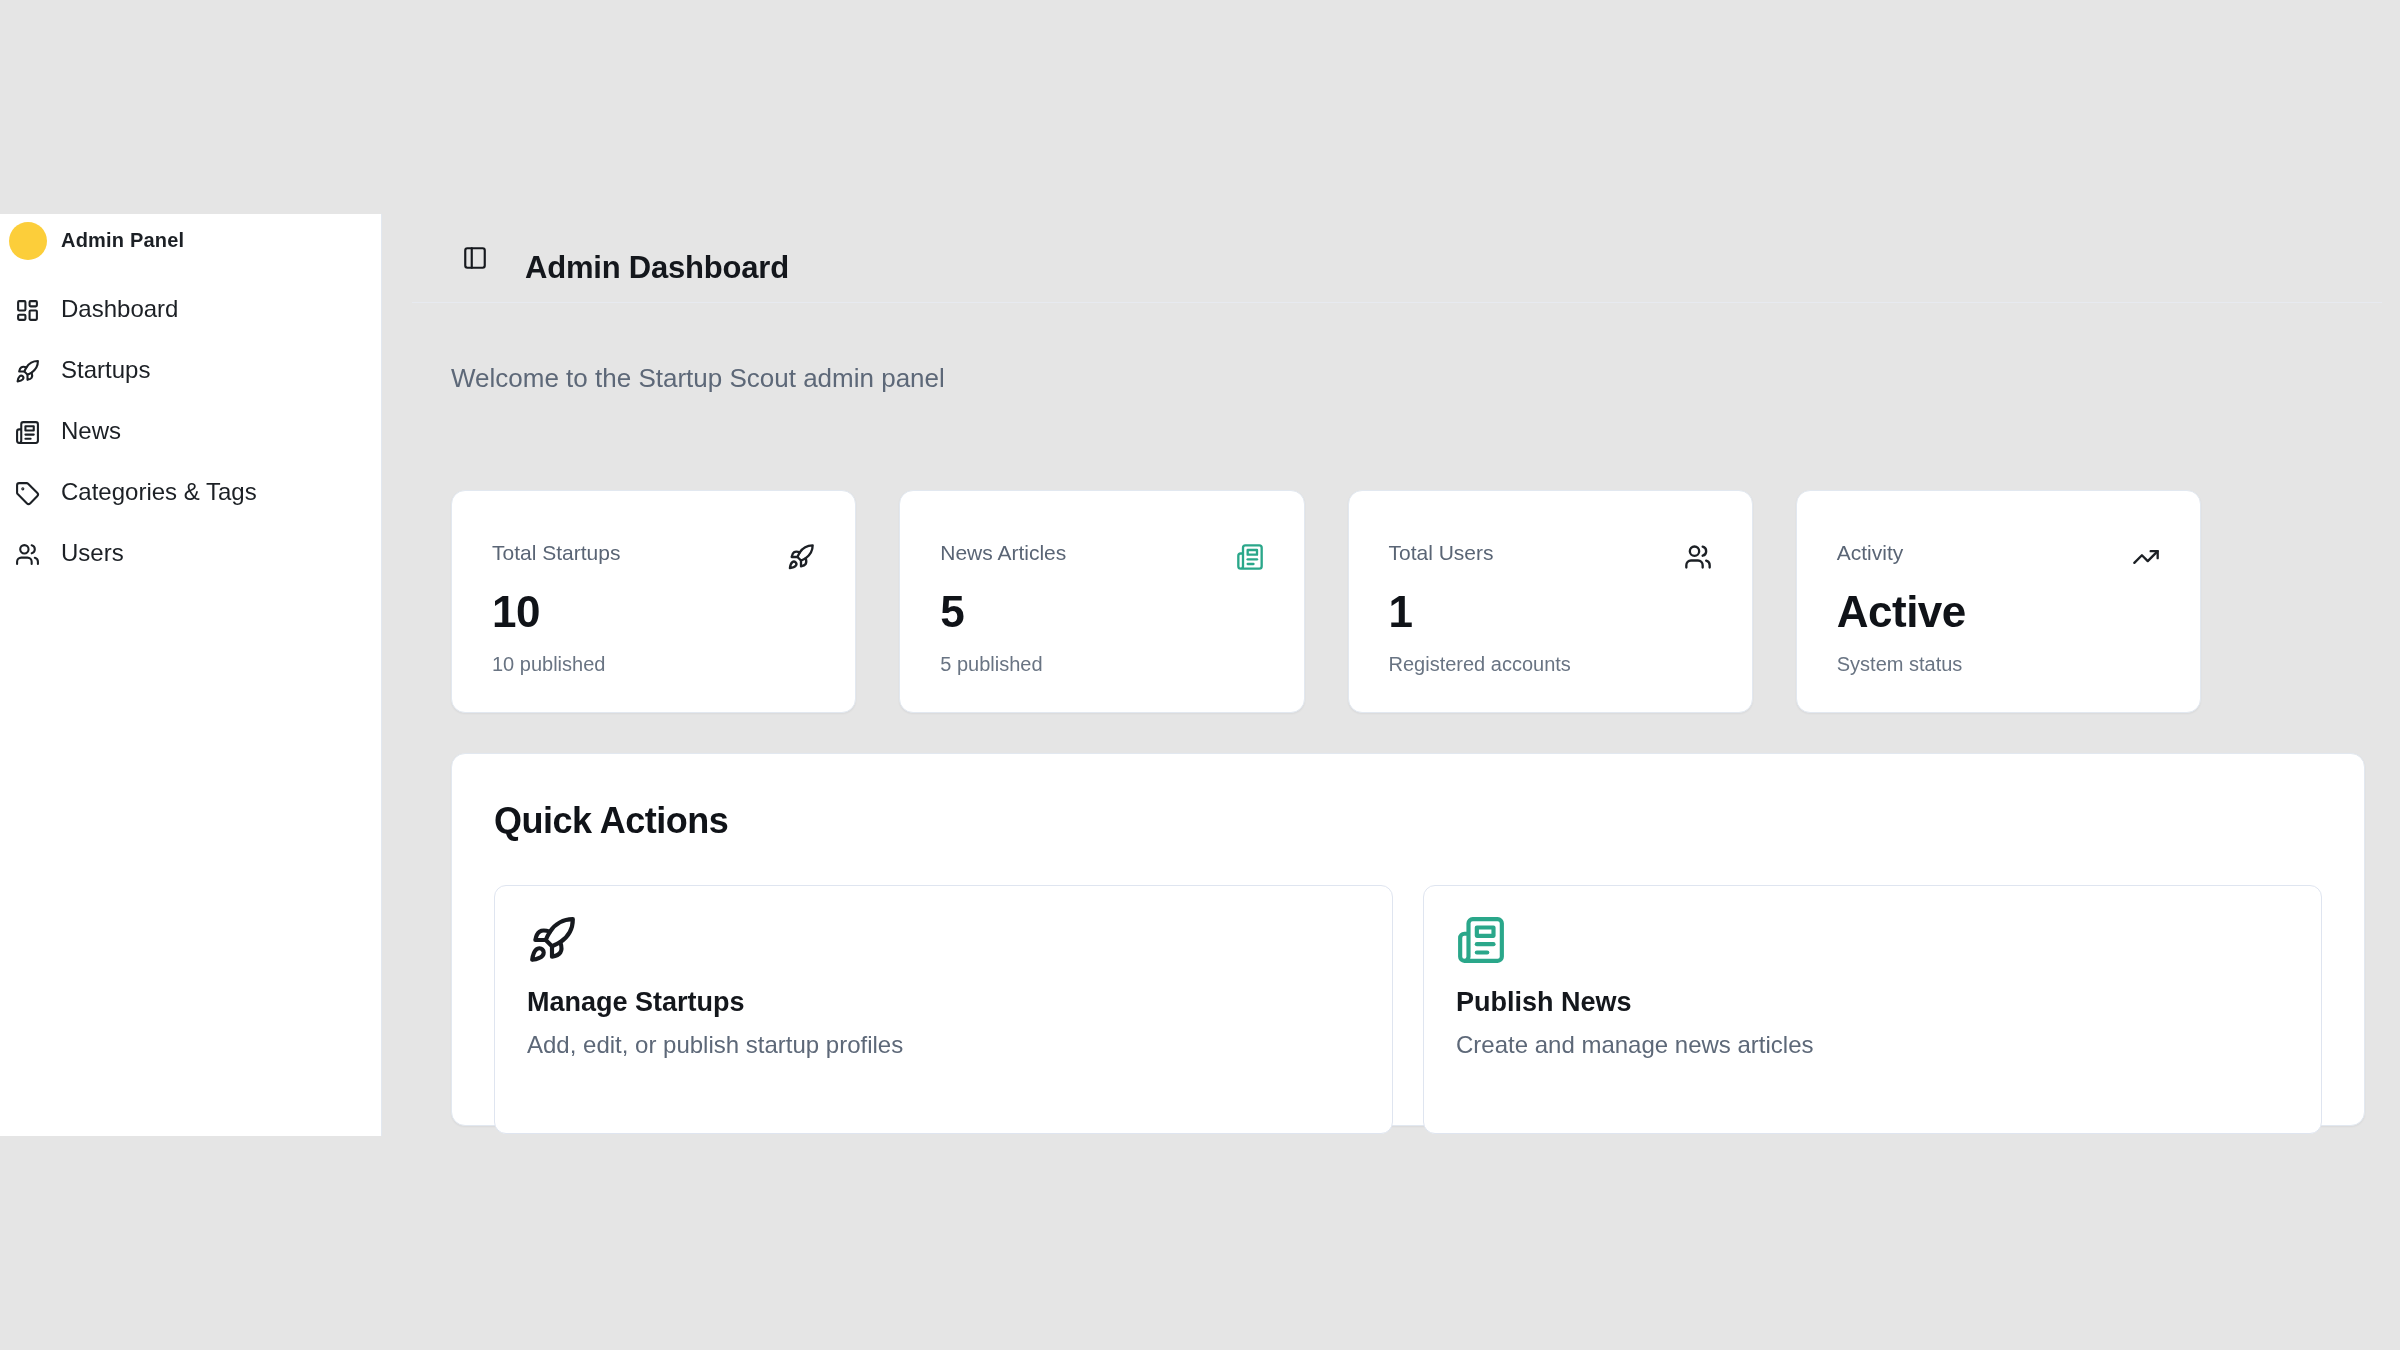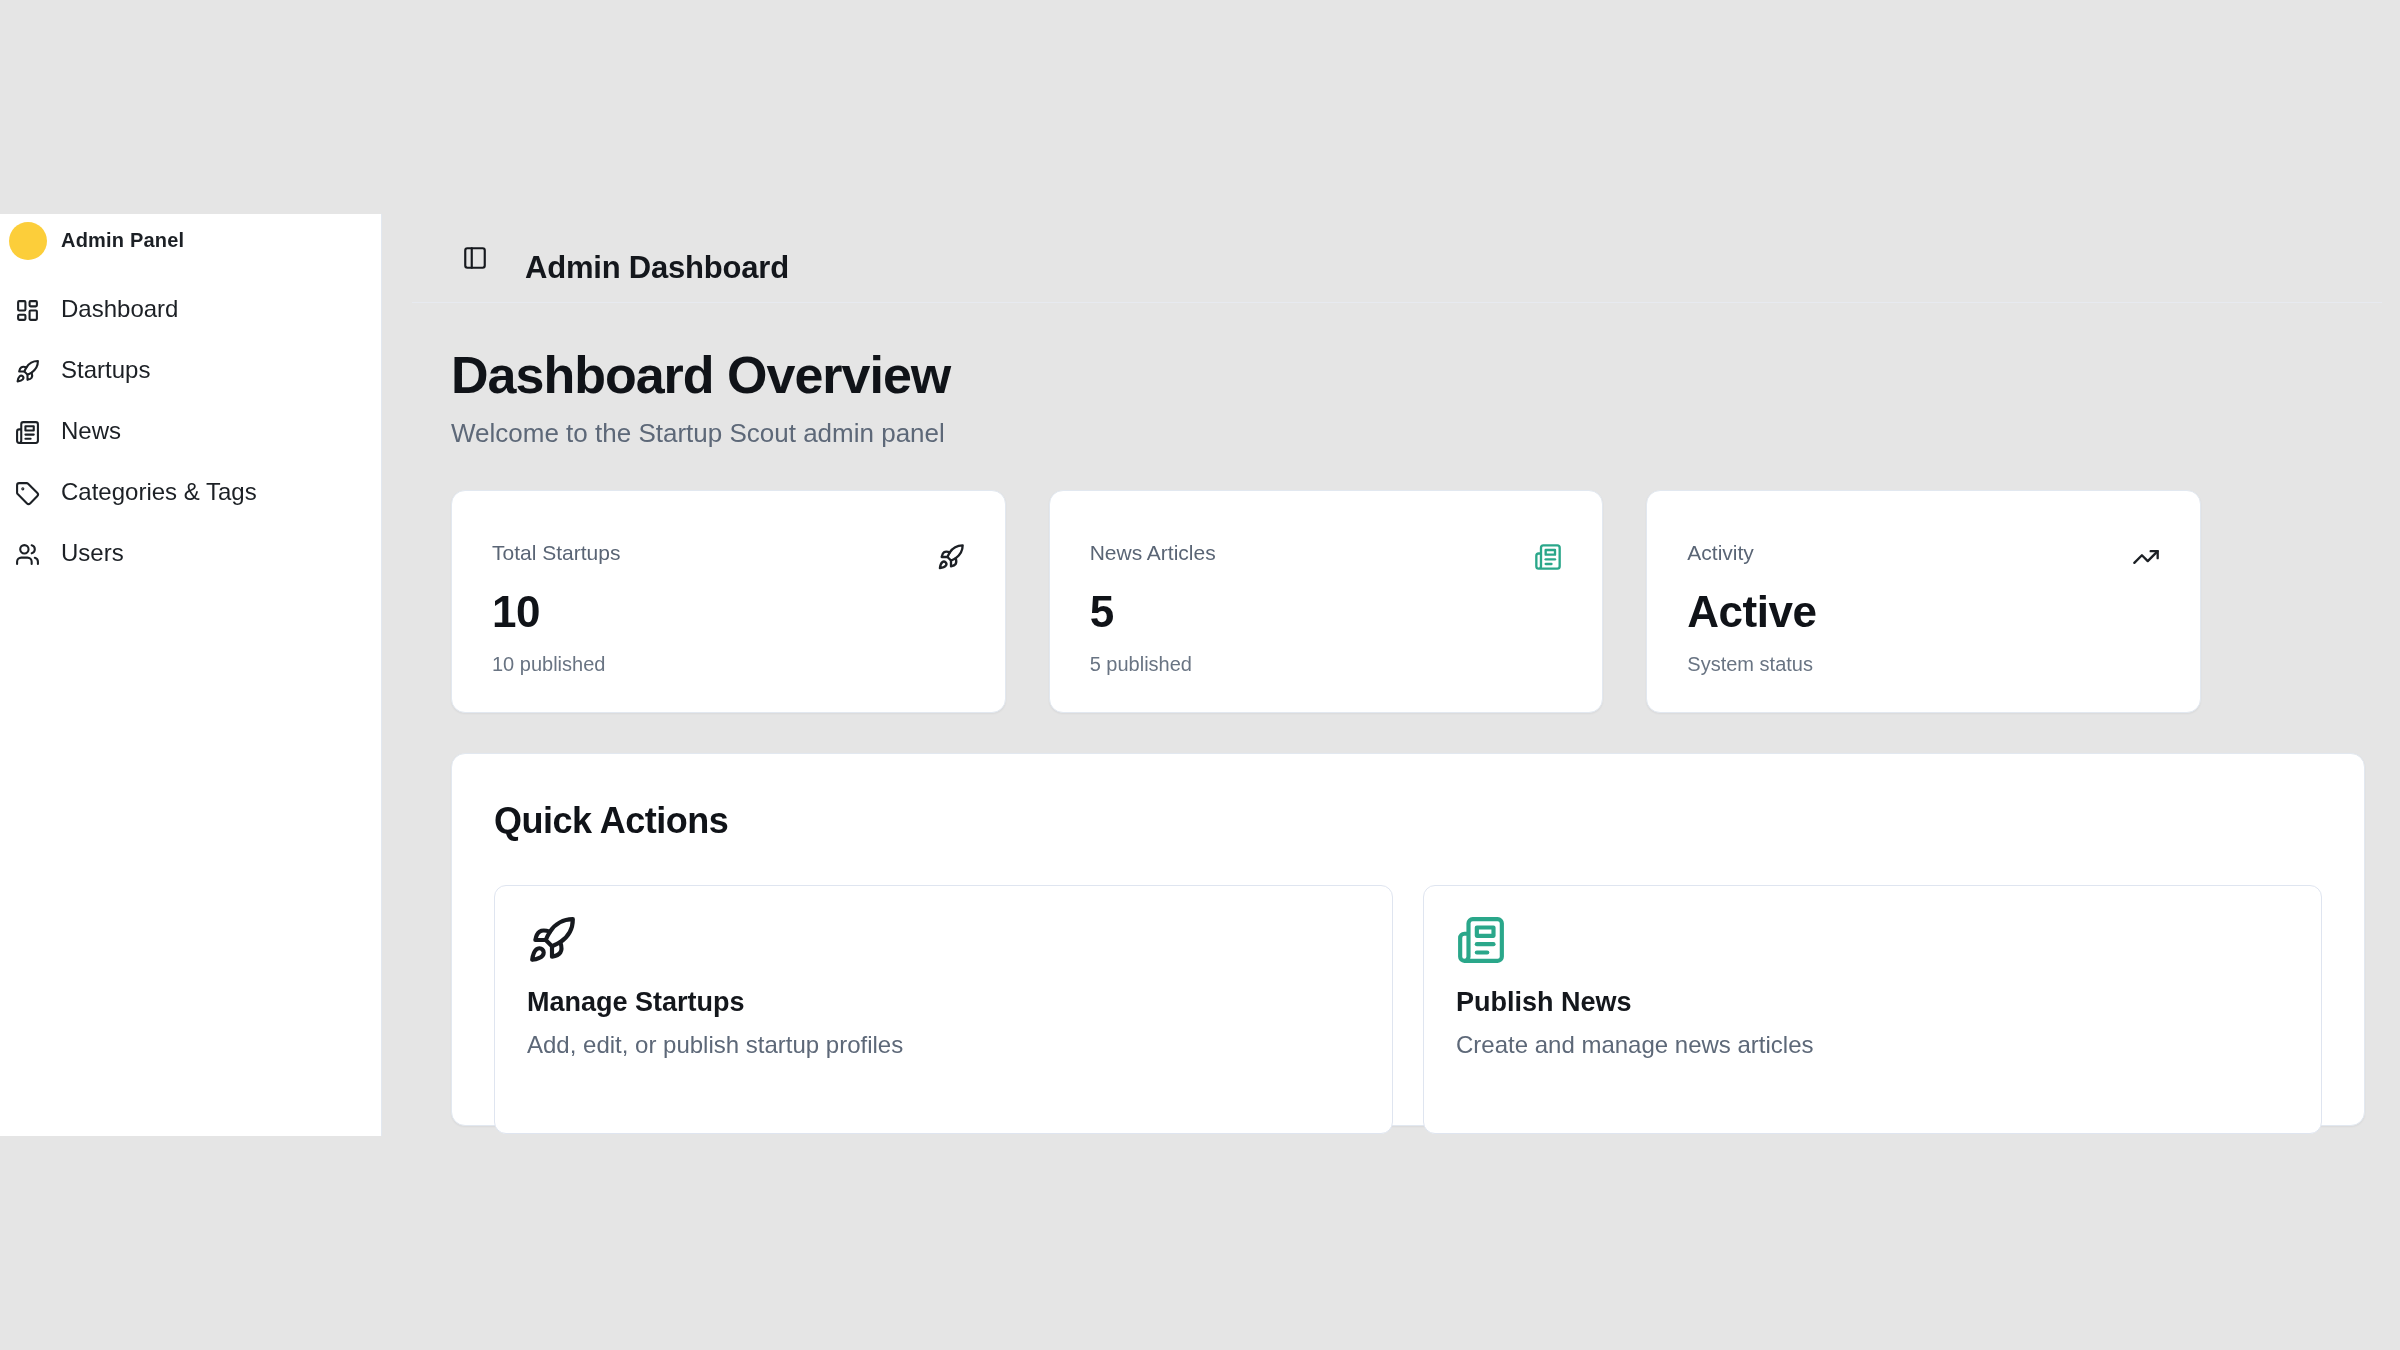--- a/index.html
+++ b/index.html
@@ -161,39 +161,46 @@
   <header class="topbar">
     <button class="toggle">
       <svg class="ic">
           <use href="#i-panel-left"></use>
         </svg>
     </button>
     <span class="topbar-title">Admin Dashboard</span>
   </header>
 
   <section class="overview">
-    <h1>Dashboard Overview</h1>
     <div class="subtitle">Welcome to the Startup Scout admin panel</div>
   </section>
 
   <section class="stats">
     <div class="stat-card">
       <div class="stat-label">Total Startups</div>
       <div class="stat-value">10</div>
       <div class="stat-sub">10 published</div>
       <svg class="stat-icon">
           <use href="#i-rocket"></use>
         </svg>
     </div>
     <div class="stat-card">
       <div class="stat-label">News Articles</div>
       <div class="stat-value">5</div>
       <div class="stat-sub">5 published</div>
       <svg class="stat-icon teal">
           <use href="#i-newspaper"></use>
+        </svg>
+    </div>
+    <div class="stat-card">
+      <div class="stat-label">Total Users</div>
+      <div class="stat-value">1</div>
+      <div class="stat-sub">Registered accounts</div>
+      <svg class="stat-icon">
+          <use href="#i-users"></use>
         </svg>
     </div>
     <div class="stat-card">
       <div class="stat-label">Activity</div>
       <div class="stat-value">Active</div>
       <div class="stat-sub">System status</div>
       <svg class="stat-icon">
           <use href="#i-trending-up"></use>
         </svg>
     </div>

